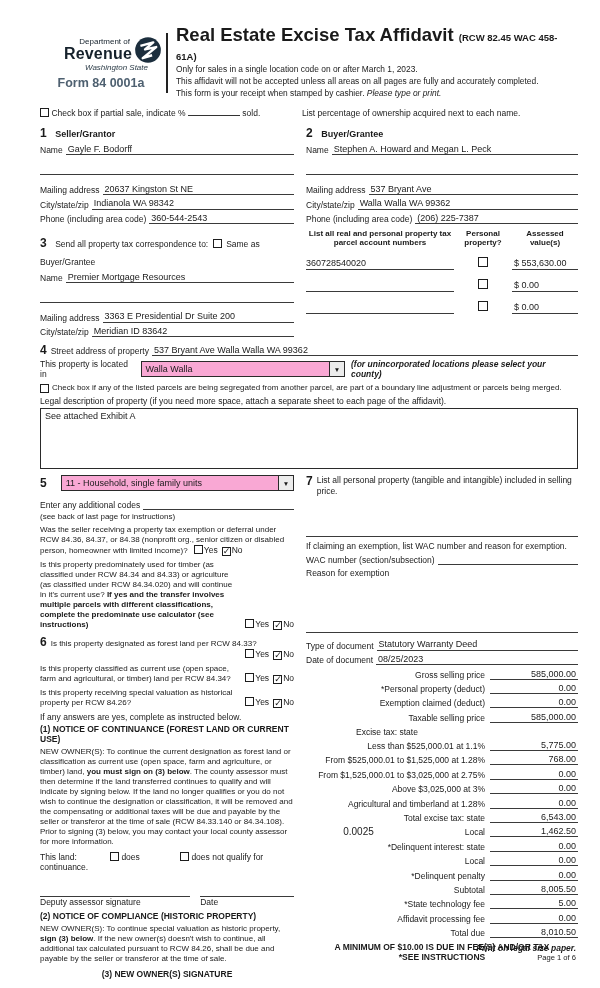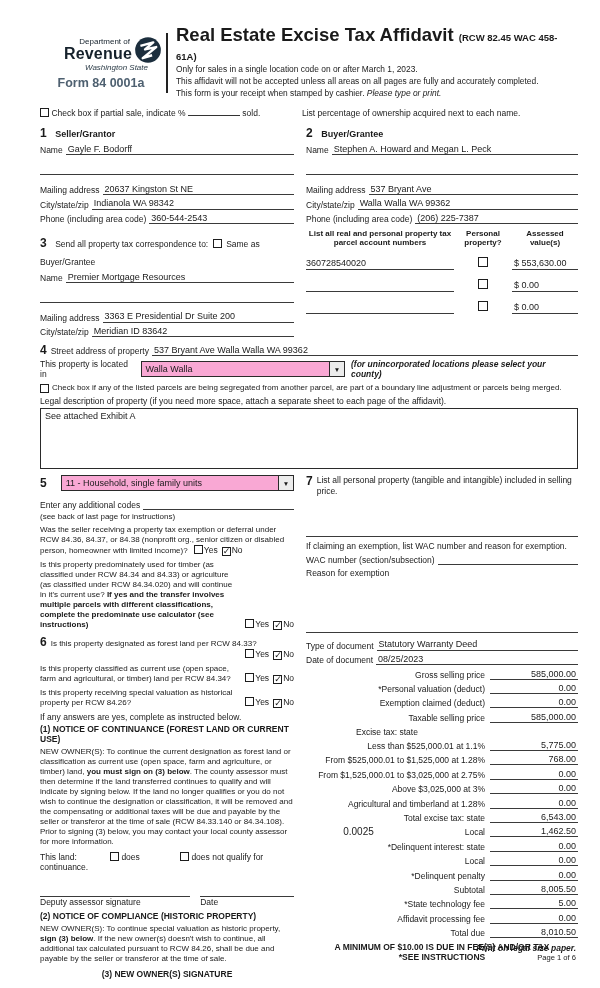--- a/index.html
+++ b/index.html
@@ -315,21 +315,21 @@
       <div class="frow">
           <span class="lab">Date of document</span>
           <span class="uv">08/25/2023</span>
         </div>
 
       <div class="taxrow">
           <span class="tl">Gross selling price</span>
           <span class="tv">585,000.00</span>
         </div>
       <div class="taxrow">
-          <span class="tl">*Personal valuation (deduct)</span>
+          <span class="tl">*Personal property (deduct)</span>
           <span class="tv">0.00</span>
         </div>
       <div class="taxrow">
           <span class="tl">Exemption claimed (deduct)</span>
           <span class="tv">0.00</span>
         </div>
       <div class="taxrow">
           <span class="tl">Taxable selling price</span>
           <span class="tv">585,000.00</span>
         </div>

